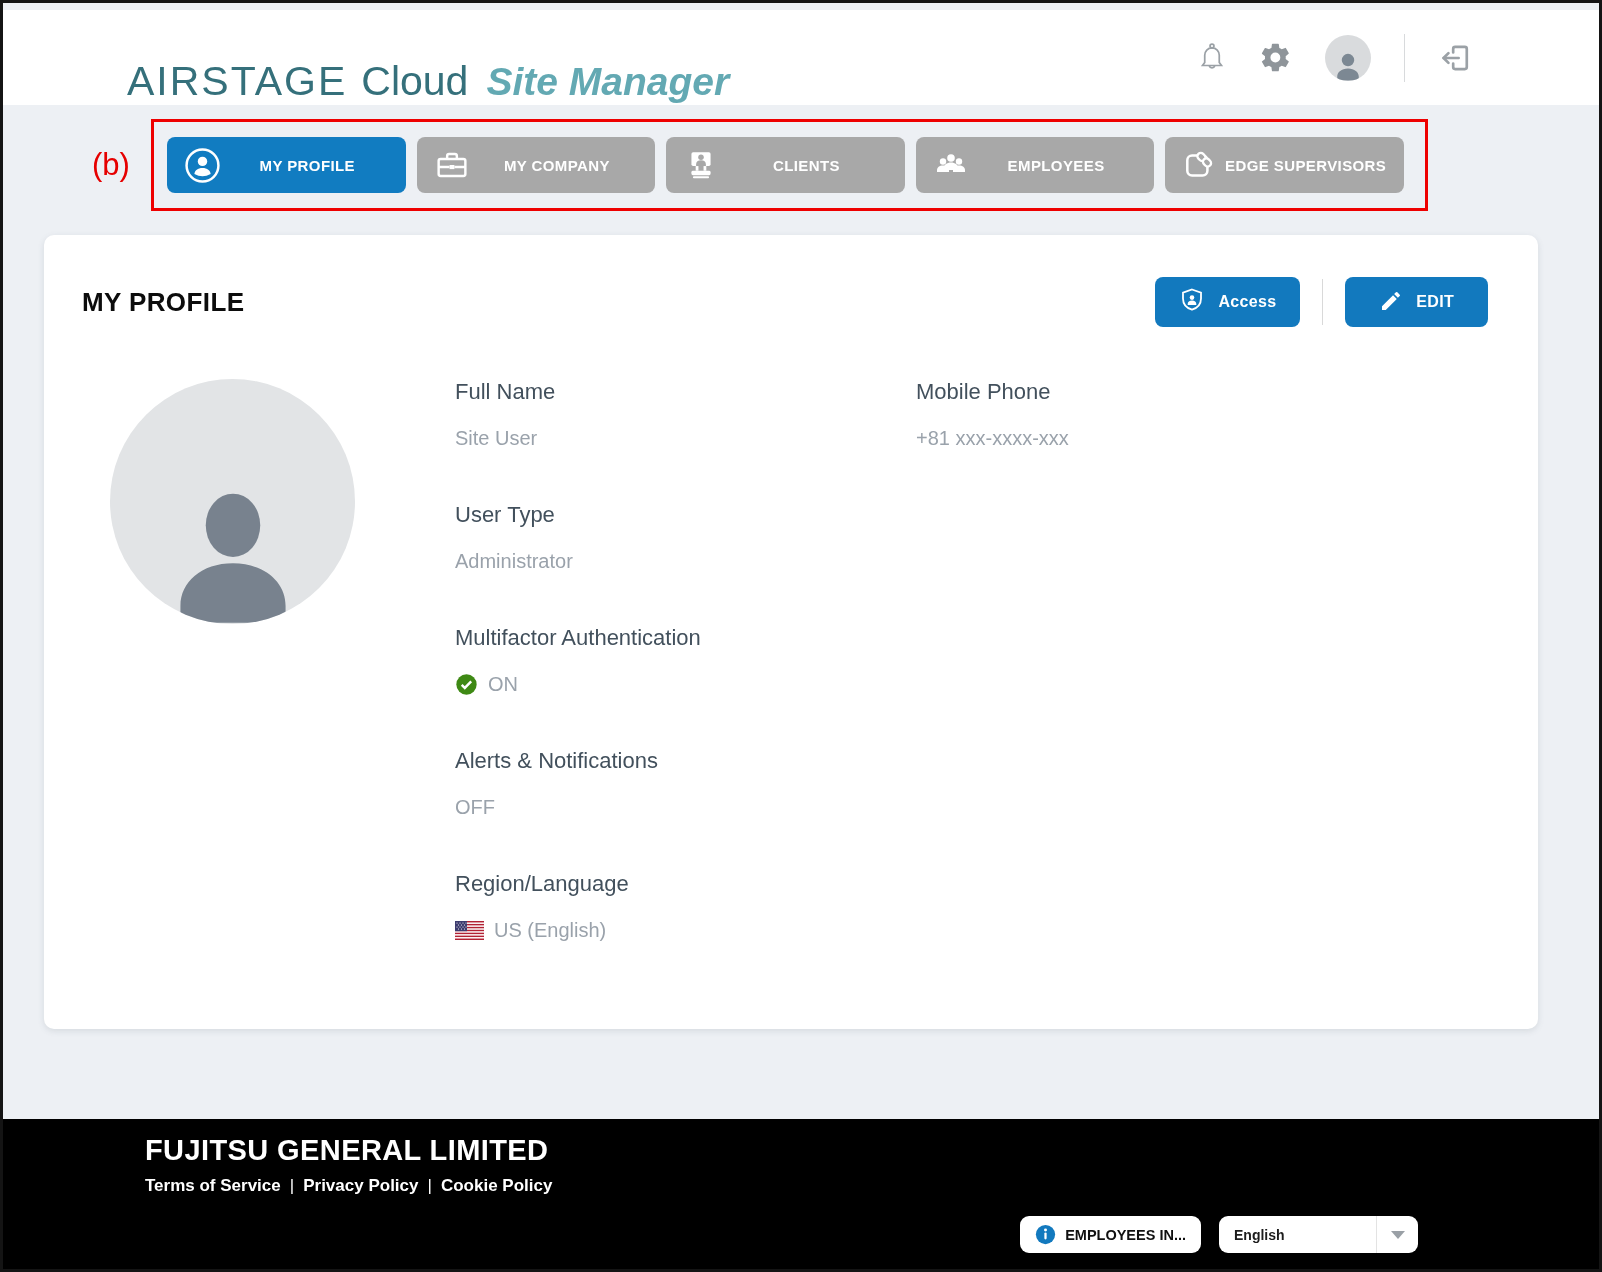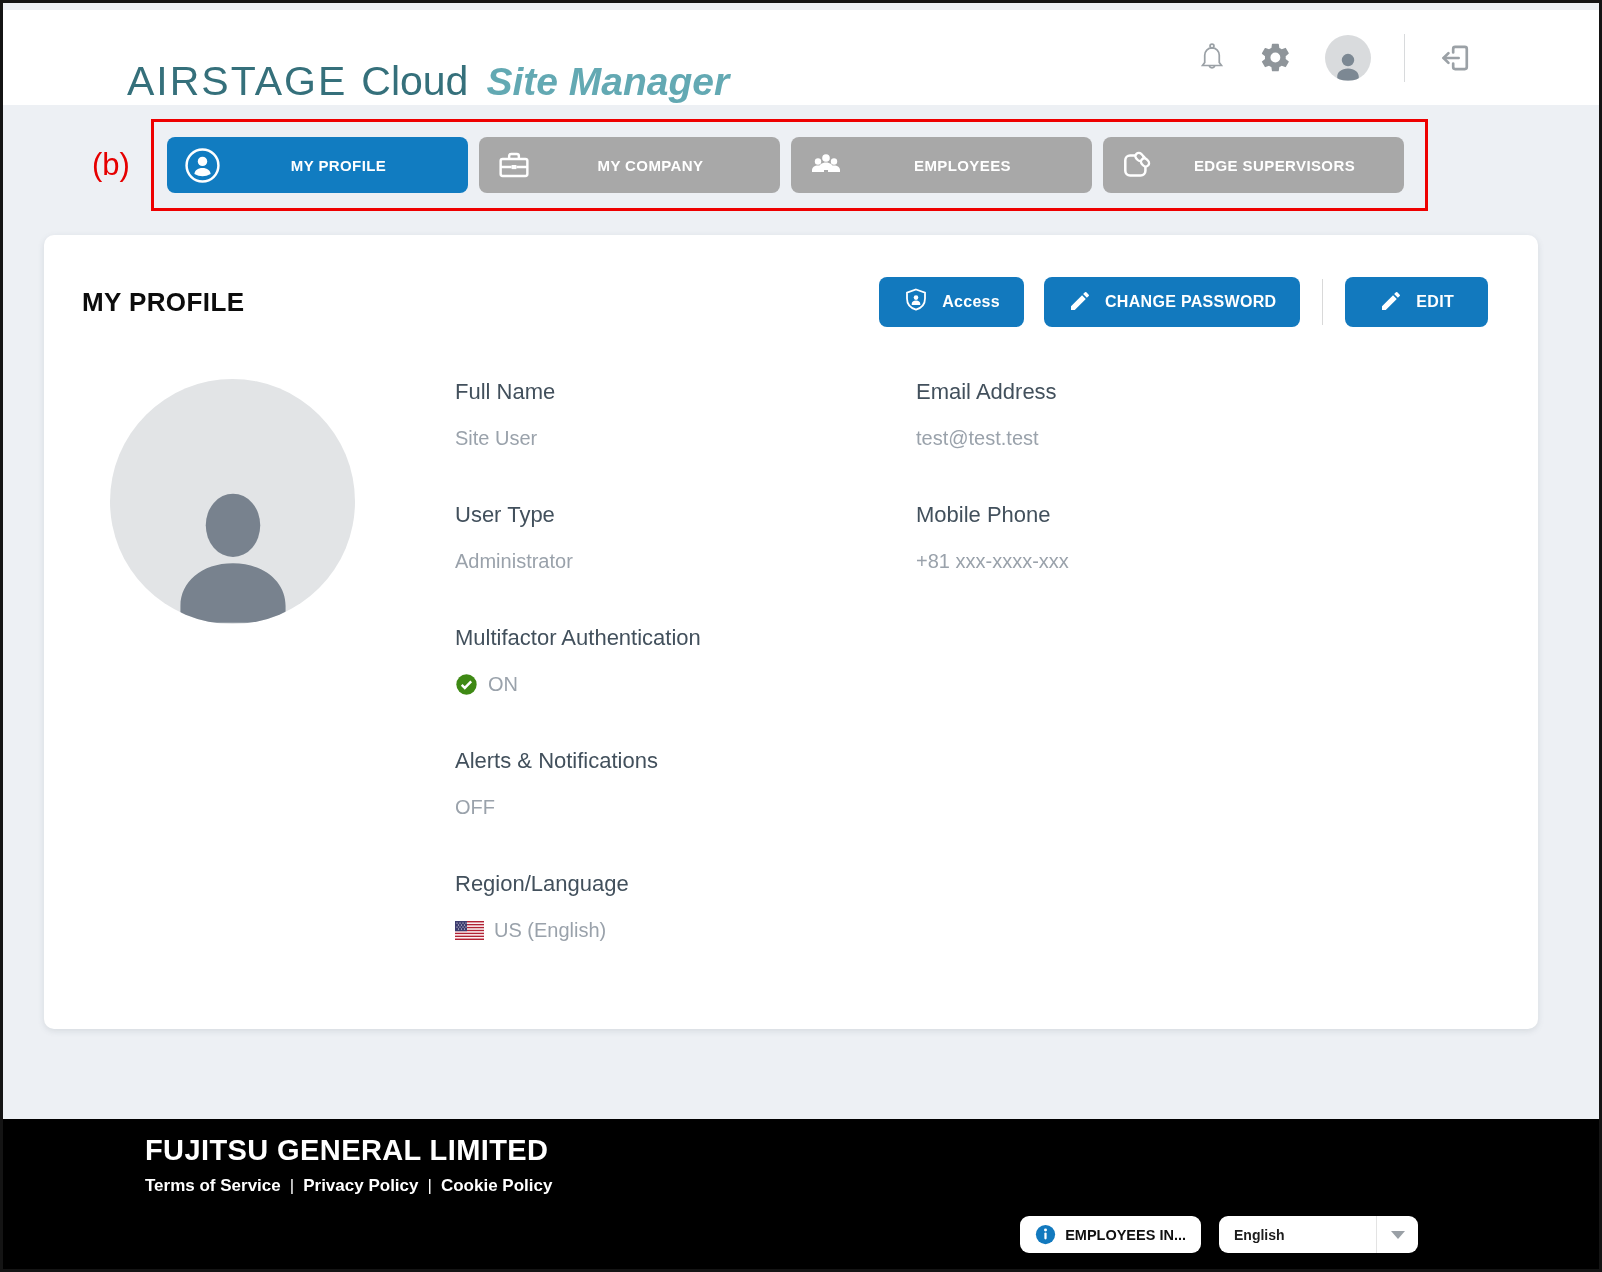--- a/index.html
+++ b/index.html
@@ -137,20 +137,34 @@
           <svg width="34" height="32" viewBox="0 0 28 26" fill="none" stroke="#ffffff" stroke-width="2" stroke-linejoin="round">
             <rect x="3" y="8" width="22" height="14" rx="1.6"></rect>
             <path d="M10 8V5.6A1.6 1.6 0 0 1 11.6 4h4.8A1.6 1.6 0 0 1 18 5.6V8"></path>
             <path d="M3 14.6h9 M16 14.6h9"></path>
             <rect x="12" y="13" width="4" height="3.4" fill="#ffffff" stroke="none"></rect>
           </svg>
         </span>
         <span class="tab-label">MY COMPANY</span>
       </div>
 
+      <div class="tab">
+        <span class="tab-icon">
+          <svg width="34" height="34" viewBox="0 0 32 32">
+            <rect x="7" y="4" width="18" height="13" rx="1.6" fill="#ffffff"></rect>
+            <circle cx="16" cy="8.6" r="2.6" fill="#a8a8a8"></circle>
+            <path d="M16 11.6c-2.8 0-4.6 1.6-4.6 3.6V17h9.2v-1.8c0-2-1.8-3.6-4.6-3.6z" fill="#a8a8a8"></path>
+            <rect x="11" y="17" width="2.6" height="4.4" fill="#ffffff"></rect>
+            <rect x="18.4" y="17" width="2.6" height="4.4" fill="#ffffff"></rect>
+            <rect x="7" y="21.4" width="18" height="4.2" rx="1.4" fill="#ffffff"></rect>
+            <rect x="8.4" y="26.6" width="15.2" height="1.8" rx=".9" fill="#ffffff"></rect>
+          </svg>
+        </span>
+        <span class="tab-label">CLIENTS</span>
+      </div>
 
       <div class="tab">
         <span class="tab-icon">
           <svg width="36" height="30" viewBox="0 0 36 30" fill="#ffffff">
             <circle cx="10" cy="11.5" r="3.2"></circle>
             <path d="M10 15.5c-3.6 0-6 2-6 4.6V22h12v-1.9c0-2.6-2.4-4.6-6-4.6z"></path>
             <circle cx="26" cy="11.5" r="3.2"></circle>
             <path d="M26 15.5c-3.6 0-6 2-6 4.6V22h12v-1.9c0-2.6-2.4-4.6-6-4.6z"></path>
             <circle cx="18" cy="8" r="3.8"></circle>
             <path d="M18 12.6c-4.2 0-7 2.3-7 5.3V20h14v-2.1c0-3-2.8-5.3-7-5.3z"></path>
@@ -180,28 +194,20 @@
         <div class="actions">
           <button class="btn">
             <span>
               <svg width="26" height="28" viewBox="0 0 26 28" fill="none" stroke="#ffffff" stroke-width="1.8">
                 <path d="M13 2.5l9 3.1v5.9c0 5.6-3.7 9.6-9 11.2-5.3-1.6-9-5.6-9-11.2V5.6l9-3.1z"></path>
                 <circle cx="13" cy="10.6" r="2.3" fill="#ffffff" stroke="none"></circle>
                 <path d="M13 13.6c-2.6 0-4.3 1.5-4.3 3.4v1h8.6v-1c0-1.9-1.7-3.4-4.3-3.4z" fill="#ffffff" stroke="none"></path>
               </svg>
             </span>
             <span class="btn-label">Access</span>
-          </button>
-          <button class="btn">
-            <span>
-              <svg width="24" height="24" viewBox="0 0 24 24" fill="#ffffff">
-                <path d="M3 17.25V21h3.75L17.8 9.94l-3.75-3.75L3 17.25zM20.7 7.04a1 1 0 0 0 0-1.41l-2.34-2.34a1 1 0 0 0-1.41 0l-1.83 1.83 3.75 3.75 1.83-1.83z"></path>
-              </svg>
-            </span>
-            <span class="btn-label">CHANGE PASSWORD</span>
           </button>
           <span class="btn-div"></span>
           <button class="btn" style="padding:0 34px;">
             <span>
               <svg width="24" height="24" viewBox="0 0 24 24" fill="#ffffff">
                 <path d="M3 17.25V21h3.75L17.8 9.94l-3.75-3.75L3 17.25zM20.7 7.04a1 1 0 0 0 0-1.41l-2.34-2.34a1 1 0 0 0-1.41 0l-1.83 1.83 3.75 3.75 1.83-1.83z"></path>
               </svg>
             </span>
             <span class="btn-label">EDIT</span>
           </button>
@@ -274,24 +280,20 @@
                   </g>
                 </svg>
               </span>
               <span>US (English)</span>
             </div>
           </div>
         </div>
 
         <div class="col col-right">
           <div class="field">
-            <div class="f-label">Email Address</div>
-            <div class="f-value">test@test.test</div>
-          </div>
-          <div class="field">
             <div class="f-label">Mobile Phone</div>
             <div class="f-value">+81 xxx-xxxx-xxx</div>
           </div>
         </div>
       </div>
     </section>
   </main>
 
   <footer class="footer">
     <div class="f-company">FUJITSU GENERAL LIMITED</div>

